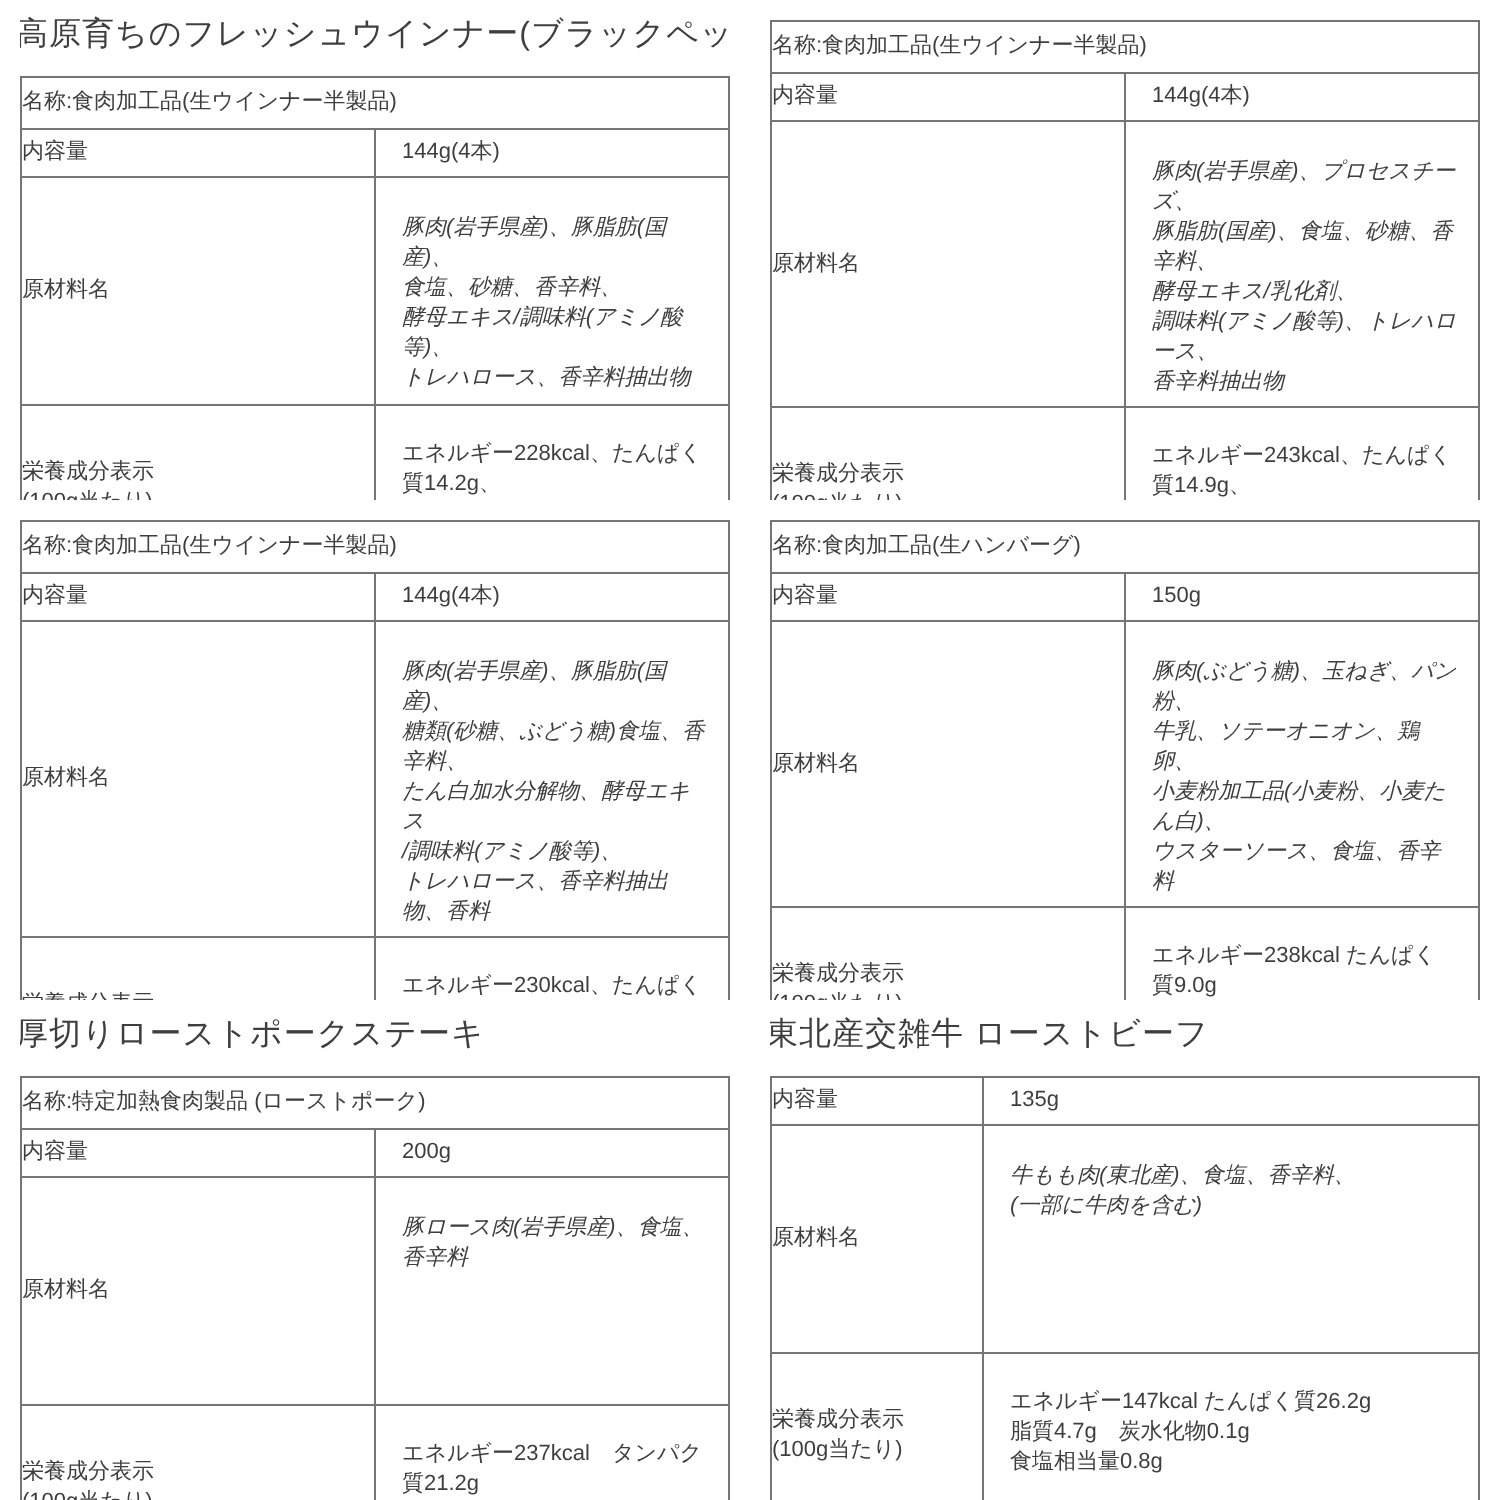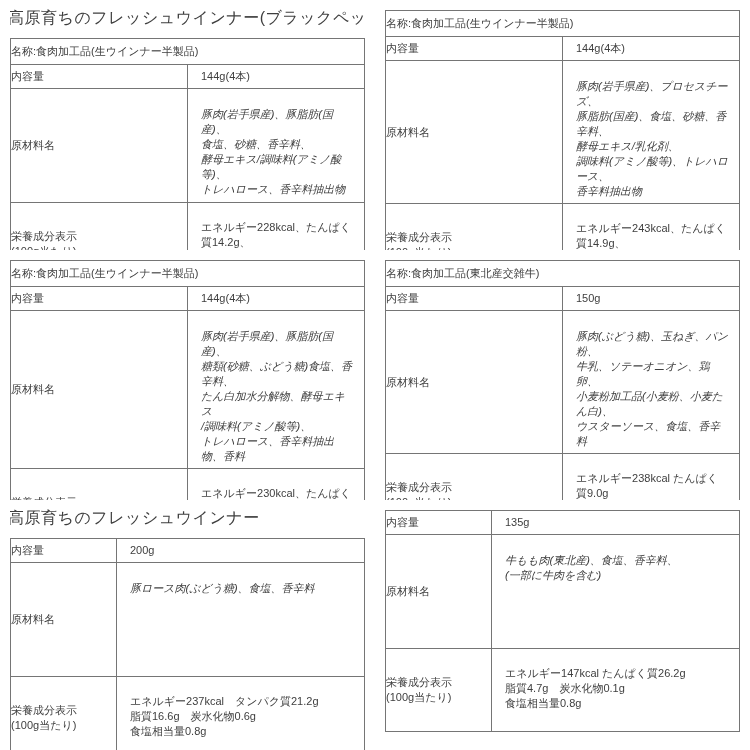--- a/index.html
+++ b/index.html
@@ -151,21 +151,21 @@
 食塩相当量1.6g</td>
       </tr>
     </tbody>
       </table>
   </section>
 
   <section class="card">
     <table class="spec">
       <tbody>
           <tr>
-        <td colspan="2" class="name-cell">名称:食肉加工品(東北産交雑牛)</td>
+        <td colspan="2" class="name-cell">名称:食肉加工品(生ハンバーグ)</td>
       </tr>
       <tr class="r-amount">
         <td class="label">内容量</td>
         <td class="value">150g</td>
       </tr>
       <tr class="r-ing">
         <td class="label">原材料名</td>
         <td class="value pre">豚肉(ぶどう糖)、玉ねぎ、パン粉、
 牛乳、ソテーオニオン、鶏卵、
 小麦粉加工品(小麦粉、小麦たん白)、
@@ -176,43 +176,47 @@
 (100g当たり)</td>
         <td class="value pre">エネルギー238kcal たんぱく質9.0g
 脂質18.4g　炭水化物9.2g
 食塩相当量0.7g</td>
       </tr>
     </tbody>
       </table>
   </section>
 
   <section class="card">
-    <h2 class="title">高原育ちのフレッシュウインナー</h2>
-    <table class="spec">
-      <tbody>
+    <h2 class="title">厚切りローストポークステーキ</h2>
+    <table class="spec">
+      <tbody>
+          <tr>
+        <td colspan="2" class="name-cell">名称:特定加熱食肉製品 (ローストポーク)</td>
+      </tr>
       <tr class="r-amount">
         <td class="label">内容量</td>
         <td class="value">200g</td>
       </tr>
       <tr class="r-ing">
         <td class="label">原材料名</td>
-        <td class="value pre">豚ロース肉(ぶどう糖)、食塩、香辛料</td>
+        <td class="value pre">豚ロース肉(岩手県産)、食塩、香辛料</td>
       </tr>
       <tr class="r-nut">
         <td class="label pre">栄養成分表示
 (100g当たり)</td>
         <td class="value pre">エネルギー237kcal　タンパク質21.2g
 脂質16.6g　炭水化物0.6g
 食塩相当量0.8g</td>
       </tr>
     </tbody>
       </table>
   </section>
 
   <section class="card">
+    <h2 class="title">東北産交雑牛 ローストビーフ</h2>
     <table class="spec">
       <tbody>
       <tr class="r-amount">
         <td class="label">内容量</td>
         <td class="value">135g</td>
       </tr>
       <tr class="r-ing">
         <td class="label">原材料名</td>
         <td class="value pre">牛もも肉(東北産)、食塩、香辛料、
 (一部に牛肉を含む)</td>

